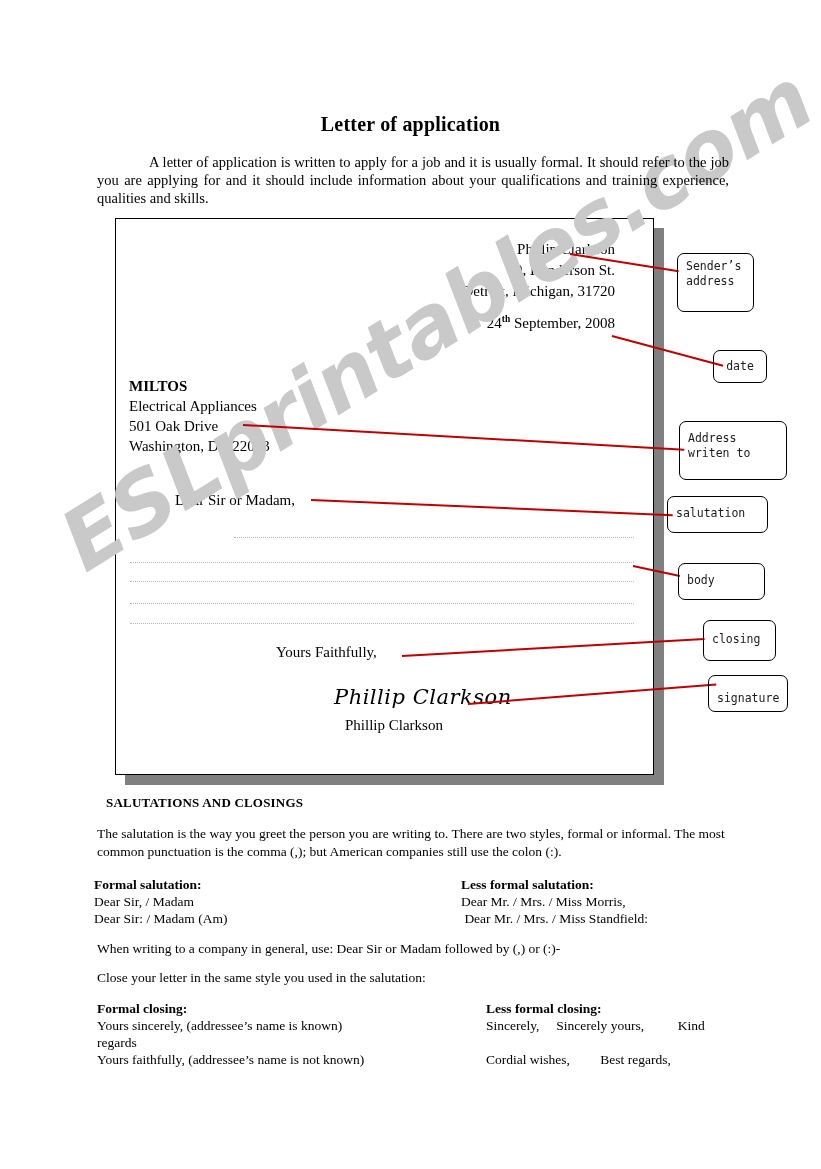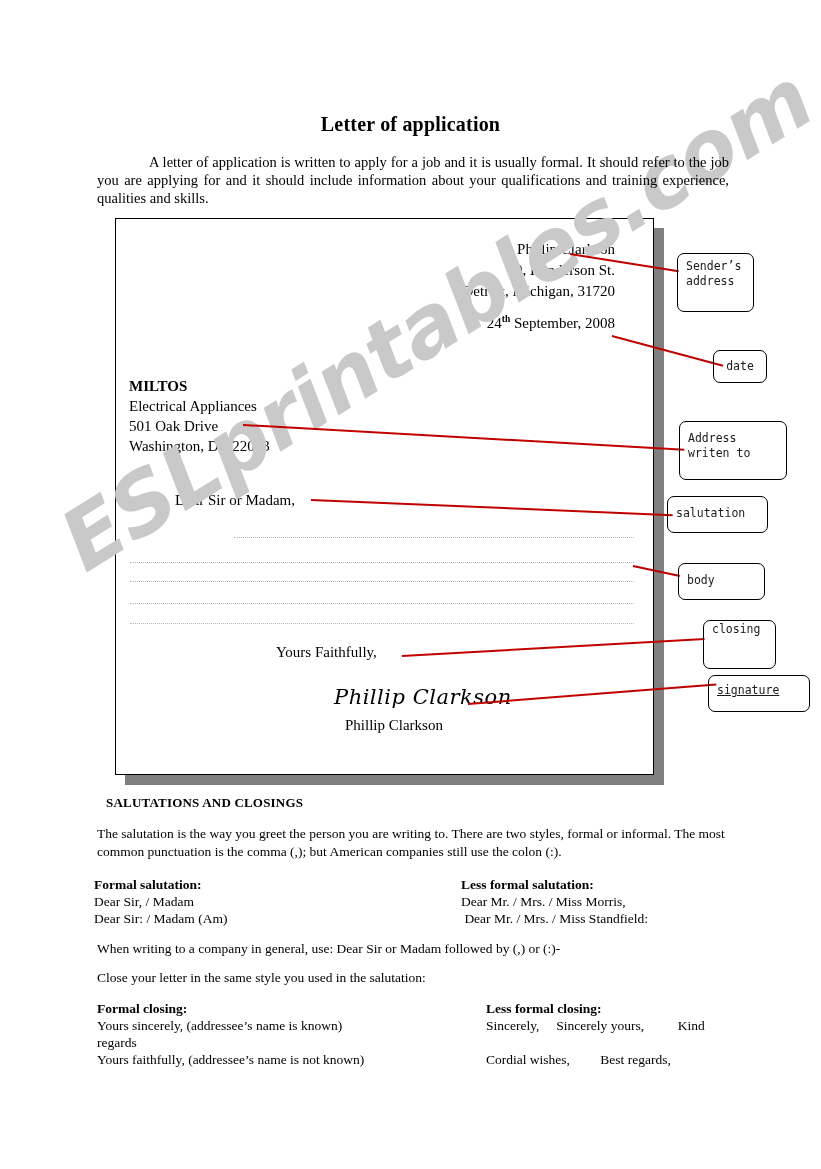--- a/index.html
+++ b/index.html
@@ -287,24 +287,24 @@
 <div class="callout" style="left:679px; top:421px; width:108px; height:59px; padding-top:9px;">
   <span style="white-space:pre-line;">Address
 writen to</span>
 </div>
 <div class="callout" style="left:667px; top:496px; width:101px; height:37px; padding-top:9px;">
   <span>salutation</span>
 </div>
 <div class="callout" style="left:678px; top:563px; width:87px; height:37px; padding-top:9px;">
   <span>body</span>
 </div>
-<div class="callout" style="left:703px; top:620px; width:73px; height:49px; padding-top:1px;">
+<div class="callout" style="left:703px; top:620px; width:73px; height:41px; padding-top:11px;">
   <span>closing</span>
 </div>
-<div class="callout" style="left:708px; top:675px; width:102px; height:37px; padding-top:7px;text-decoration:underline;">
+<div class="callout" style="left:708px; top:675px; width:80px; height:37px; padding-top:15px;">
   <span>signature</span>
 </div>
 
 <div id="section-heading">SALUTATIONS AND CLOSINGS</div>
 <div id="salutation-intro">The salutation is the way you greet the person you are writing to. There are two styles, formal or informal.  The most common punctuation is the comma (,); but American companies still use the colon (:).</div>
 
 <div class="col-block" style="left:94px; top:876px; width:350px;">
   <div class="hd">Formal salutation:</div>
   <div>Dear Sir, / Madam</div>
   <div>Dear Sir: / Madam (Am)</div>

